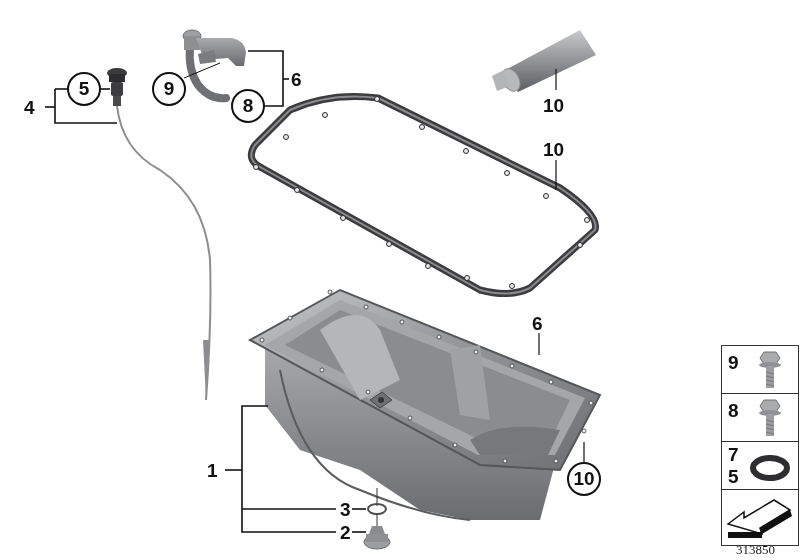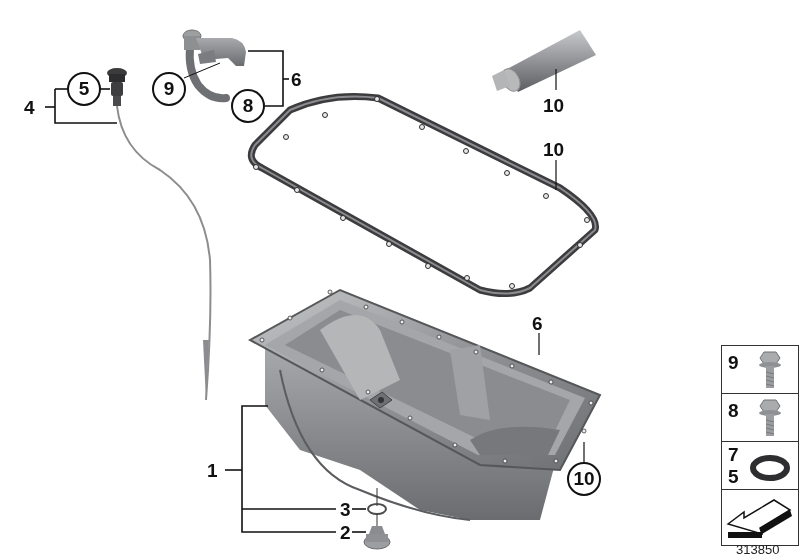--- a/index.html
+++ b/index.html
@@ -4,21 +4,21 @@
 <style>
   html,body{margin:0;padding:0;background:#ffffff;}
   #stage{position:relative;width:800px;height:560px;overflow:hidden;background:#ffffff;font-family:"Liberation Sans",sans-serif;}
   svg{position:absolute;left:0;top:0;}
   .lbl{position:absolute;font-family:"Liberation Sans",sans-serif;font-weight:bold;color:#111;font-size:19px;line-height:1;}
   .circ{position:absolute;width:30px;height:30px;border:2px solid #111;border-radius:50%;background:#fff;display:flex;align-items:center;justify-content:center;font-weight:bold;font-size:19px;color:#111;font-family:"Liberation Sans",sans-serif;}
   .legend{position:absolute;left:721px;top:345px;width:76px;border:1px solid #333;background:#fff;}
   .lcell{position:relative;height:47px;border-bottom:1px solid #333;}
   .lcell:last-child{border-bottom:none;height:55px;}
   .lnum{position:absolute;left:6px;font-weight:bold;font-size:19px;color:#111;font-family:"Liberation Sans",sans-serif;}
-  .diagno{position:absolute;left:736px;top:542px;font-size:13px;color:#222;font-family:Liberation Sans, sans-serif;}
+  .diagno{position:absolute;left:736px;top:542px;font-size:13px;color:#222;font-family:Liberation Serif, serif;}
 </style>
 </head>
 <body>
 
 <div id="stage">
 
   <svg width="800" height="560" viewBox="0 0 800 560">
     <defs>
       <linearGradient id="metal" x1="0" y1="0" x2="1" y2="1">
         <stop offset="0" stop-color="#c4c6c8"></stop>

